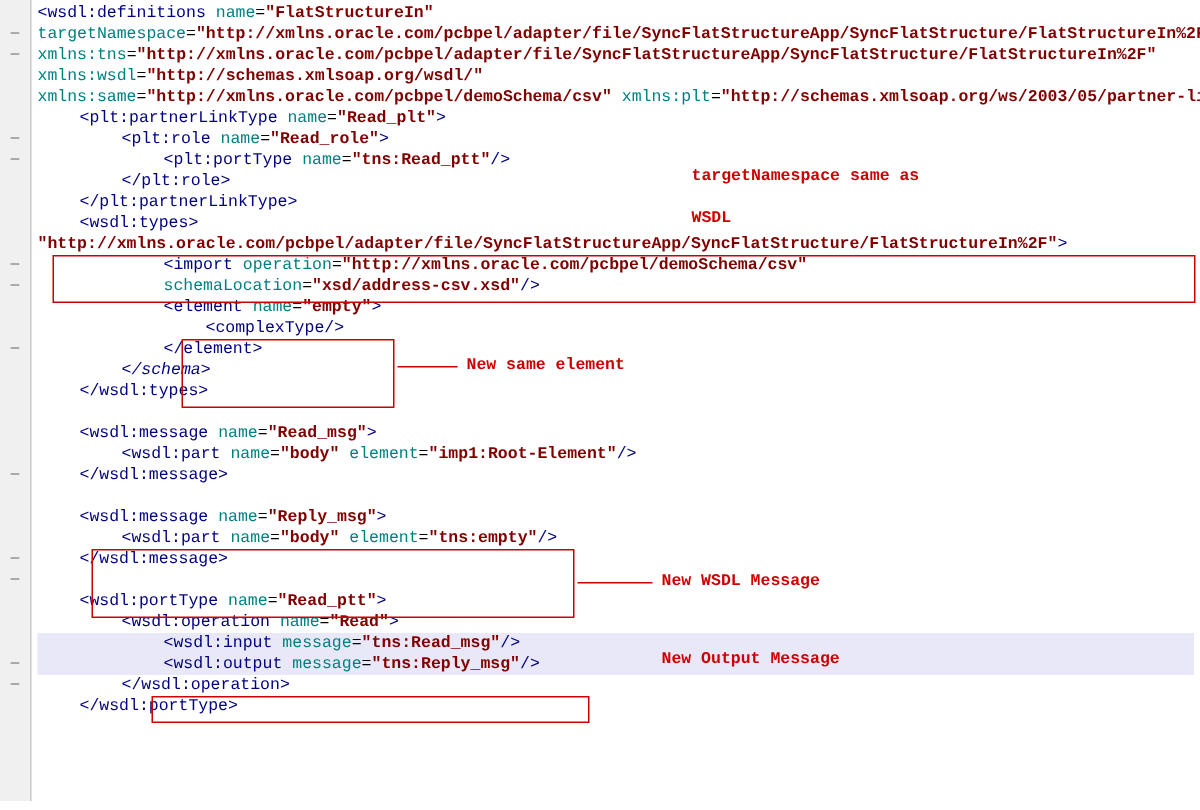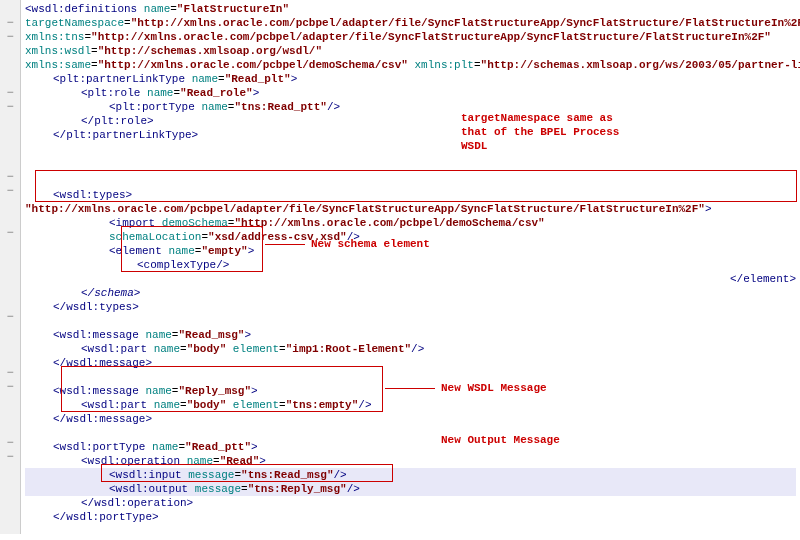--- a/index.html
+++ b/index.html
@@ -59,44 +59,43 @@
     <div></div>
     <div></div>
   </div>
 <div class="code" id="code">
   <div class="box" style="left:14px;top:170px;width:760px;height:30px"></div>
   <div class="box" style="left:100px;top:226px;width:140px;height:44px"></div>
   <div class="box" style="left:40px;top:366px;width:320px;height:44px"></div>
   <div class="box" style="left:80px;top:464px;width:290px;height:16px"></div>
 
   <div class="ann" style="left:440px;top:112px">targetNamespace same as</div>
-  <div class="ann" style="left:440px;top:126px">that of the BPEL Process</div>
   <div class="ann" style="left:440px;top:140px">WSDL</div>
-  <div class="ann" style="left:290px;top:238px">New schema element</div>
+  <div class="ann" style="left:290px;top:238px">New same element</div>
   <div class="aline" style="left:244px;top:244px;width:40px"></div>
   <div class="ann" style="left:420px;top:382px">New WSDL Message</div>
   <div class="aline" style="left:364px;top:388px;width:50px"></div>
   <div class="ann" style="left:420px;top:434px">New Output Message</div>
     <div class="line" style="padding-left: 0px;"><span class="tag">&lt;wsdl:definitions</span> <span class="attr">name</span>=<span class="val">"FlatStructureIn"</span></div>
     <div class="line" style="padding-left: 0px;"><span class="attr">targetNamespace</span>=<span class="val">"http://xmlns.oracle.com/pcbpel/adapter/file/SyncFlatStructureApp/SyncFlatStructure/FlatStructureIn%2F"</span></div>
     <div class="line" style="padding-left: 0px;"><span class="attr">xmlns:tns</span>=<span class="val">"http://xmlns.oracle.com/pcbpel/adapter/file/SyncFlatStructureApp/SyncFlatStructure/FlatStructureIn%2F"</span></div>
     <div class="line" style="padding-left: 0px;"><span class="attr">xmlns:wsdl</span>=<span class="val">"http://schemas.xmlsoap.org/wsdl/"</span></div>
     <div class="line" style="padding-left: 0px;"><span class="attr">xmlns:same</span>=<span class="val">"http://xmlns.oracle.com/pcbpel/demoSchema/csv"</span> <span class="attr">xmlns:plt</span>=<span class="val">"http://schemas.xmlsoap.org/ws/2003/05/partner-link/"</span></div>
     <div class="line" style="padding-left: 28px;"><span class="tag">&lt;plt:partnerLinkType</span> <span class="attr">name</span>=<span class="val">"Read_plt"</span><span class="tag">&gt;</span></div>
     <div class="line" style="padding-left: 56px;"><span class="tag">&lt;plt:role</span> <span class="attr">name</span>=<span class="val">"Read_role"</span><span class="tag">&gt;</span></div>
     <div class="line" style="padding-left: 84px;"><span class="tag">&lt;plt:portType</span> <span class="attr">name</span>=<span class="val">"tns:Read_ptt"</span><span class="tag">/&gt;</span></div>
     <div class="line" style="padding-left: 56px;"><span class="tag">&lt;/plt:role&gt;</span></div>
     <div class="line" style="padding-left: 28px;"><span class="tag">&lt;/plt:partnerLinkType&gt;</span></div>
-    <div class="line" style="padding-left: 28px; margin-top: 46px;"><span class="tag">&lt;wsdl:types&gt;</span></div>
+    <div class="line" style="padding-left: 28px;"><span class="tag">&lt;wsdl:types&gt;</span></div>
     <div class="line" style="padding-left: 0px;"><span class="val">"http://xmlns.oracle.com/pcbpel/adapter/file/SyncFlatStructureApp/SyncFlatStructure/FlatStructureIn%2F"</span><span class="tag">&gt;</span></div>
-    <div class="line" style="padding-left: 84px;"><span class="tag">&lt;import</span> <span class="attr">demoSchema</span>=<span class="val">"http://xmlns.oracle.com/pcbpel/demoSchema/csv"</span></div>
+    <div class="line" style="padding-left: 84px;"><span class="tag">&lt;import</span> <span class="attr">operation</span>=<span class="val">"http://xmlns.oracle.com/pcbpel/demoSchema/csv"</span></div>
     <div class="line" style="padding-left: 84px;"><span class="attr">schemaLocation</span>=<span class="val">"xsd/address-csv.xsd"</span><span class="tag">/&gt;</span></div>
     <div class="line" style="padding-left: 84px;"><span class="tag">&lt;element</span> <span class="attr">name</span>=<span class="val">"empty"</span><span class="tag">&gt;</span></div>
     <div class="line" style="padding-left: 112px;"><span class="tag">&lt;complexType/&gt;</span></div>
-    <div class="line" style="padding-left: 84px; text-align: right;"><span class="tag">&lt;/element&gt;</span></div>
+    <div class="line" style="padding-left: 84px;"><span class="tag">&lt;/element&gt;</span></div>
     <div class="line" style="padding-left: 56px; font-style: italic;"><span class="tag">&lt;/schema&gt;</span></div>
     <div class="line" style="padding-left: 28px;"><span class="tag">&lt;/wsdl:types&gt;</span></div>
     <div class="line" style="padding-left: 0px;">&nbsp;</div>
     <div class="line" style="padding-left: 28px;"><span class="tag">&lt;wsdl:message</span> <span class="attr">name</span>=<span class="val">"Read_msg"</span><span class="tag">&gt;</span></div>
     <div class="line" style="padding-left: 56px;"><span class="tag">&lt;wsdl:part</span> <span class="attr">name</span>=<span class="val">"body"</span> <span class="attr">element</span>=<span class="val">"imp1:Root-Element"</span><span class="tag">/&gt;</span></div>
     <div class="line" style="padding-left: 28px;"><span class="tag">&lt;/wsdl:message&gt;</span></div>
     <div class="line" style="padding-left: 0px;">&nbsp;</div>
     <div class="line" style="padding-left: 28px;"><span class="tag">&lt;wsdl:message</span> <span class="attr">name</span>=<span class="val">"Reply_msg"</span><span class="tag">&gt;</span></div>
     <div class="line" style="padding-left: 56px;"><span class="tag">&lt;wsdl:part</span> <span class="attr">name</span>=<span class="val">"body"</span> <span class="attr">element</span>=<span class="val">"tns:empty"</span><span class="tag">/&gt;</span></div>
     <div class="line" style="padding-left: 28px;"><span class="tag">&lt;/wsdl:message&gt;</span></div>

